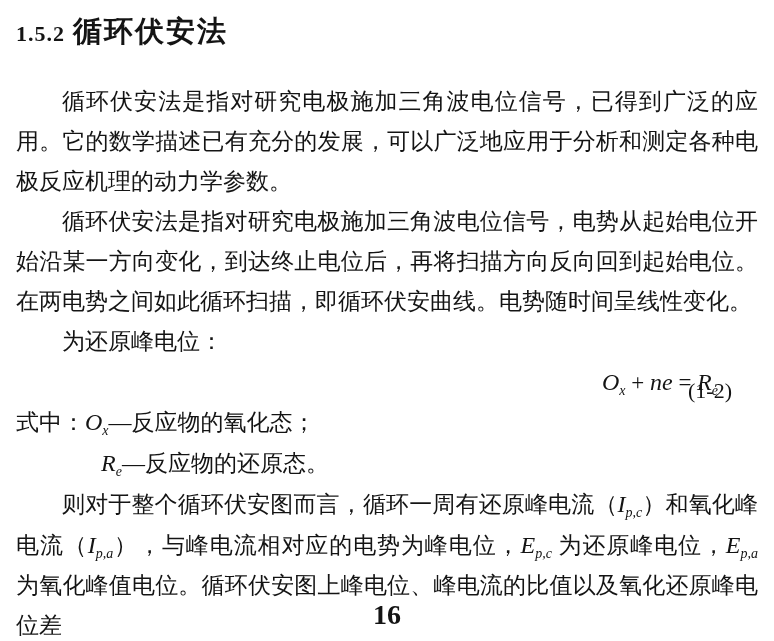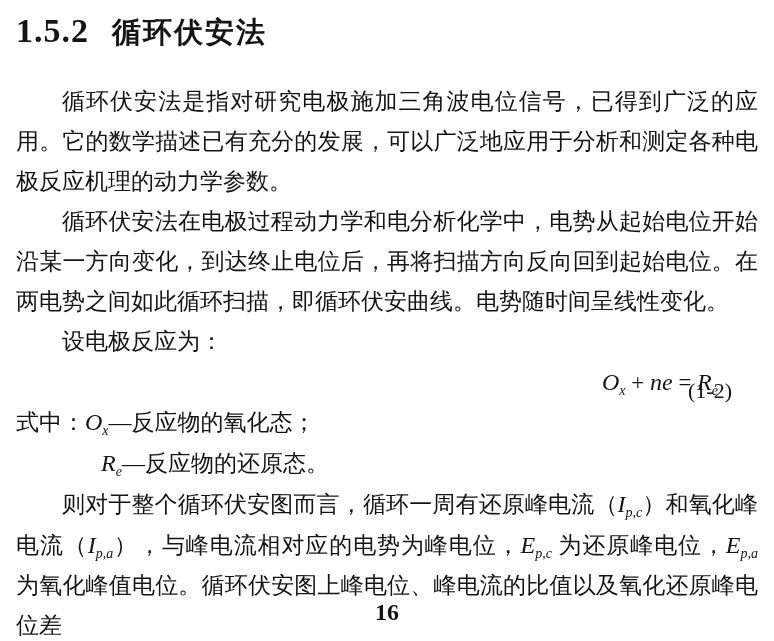--- a/index.html
+++ b/index.html
@@ -17,27 +17,27 @@
   }
   .heading {
     display: flex;
     align-items: baseline;
     height: 44px;
     margin-bottom: 26px;
     font-weight: 700;
   }
   .heading .sec-num {
     font-family: "Liberation Serif", "DejaVu Serif", serif;
-    font-size: 34px;
+    font-size: 22px;
     letter-spacing: 1px;
   }
   .heading .sec-title {
     font-family: "Liberation Sans", "DejaVu Sans", sans-serif;
     font-size: 29px;
-    margin-left: 23px;
+    margin-left: 8px;
     letter-spacing: 2px;
   }
   .para {
     font-size: 23px;
     line-height: 40px;
     text-align: justify;
     text-justify: inter-ideograph;
     letter-spacing: 0;
   }
   .indent { text-indent: 2em; }
@@ -73,40 +73,40 @@
   }
   .footer {
     position: absolute;
     left: 0;
     bottom: 0;
     width: 100%;
     height: 42px;
     text-align: center;
   }
   .page-num {
-    font-size: 24px;
+    font-size: 28px;
     font-weight: 700;
     font-family: "Liberation Serif", "DejaVu Serif", serif;
   }
 </style>
 </head>
 <body>
 
 <div class="page">
 
   <h1 class="heading">
     <span class="sec-num">1.5.2</span>
     <span class="sec-title">循环伏安法</span>
   </h1>
 
   <p class="para indent">循环伏安法是指对研究电极施加三角波电位信号，已得到广泛的应用。它的数学描述已有充分的发展，可以广泛地应用于分析和测定各种电极反应机理的动力学参数。</p>
 
-  <p class="para indent">循环伏安法在电极过程动力学和电分析化学中，电势从起始电位开始沿某一方向变化，到达终止电位后，再将扫描方向反向回到起始电位。在两电势之间如此循环扫描，即循环伏安曲线。电势随时间呈线性变化。</p>
+  <p class="para indent">循环伏安法是指对研究电极施加三角波电位信号，电势从起始电位开始沿某一方向变化，到达终止电位后，再将扫描方向反向回到起始电位。在两电势之间如此循环扫描，即循环伏安曲线。电势随时间呈线性变化。</p>
 
-  <p class="para indent">设电极反应为：</p>
+  <p class="para indent">为还原峰电位：</p>
 
   <div class="equation-row">
     <span class="para formula-wrap"><span class="mvar">O</span><sub class="msub">x</sub><span> + </span><span class="mvar">ne</span><span> = </span><span class="mvar">R</span><sub class="msub">e</sub></span>
     <span class="eq-num">(1-2)</span>
   </div>
 
   <p class="para"><span>式中：</span><span class="mvar">O</span><sub class="msub">x</sub><span>—反应物的氧化态；</span></p>
 
   <p class="para where-line2"><span class="mvar">R</span><sub class="msub">e</sub><span>—反应物的还原态。</span></p>
 

